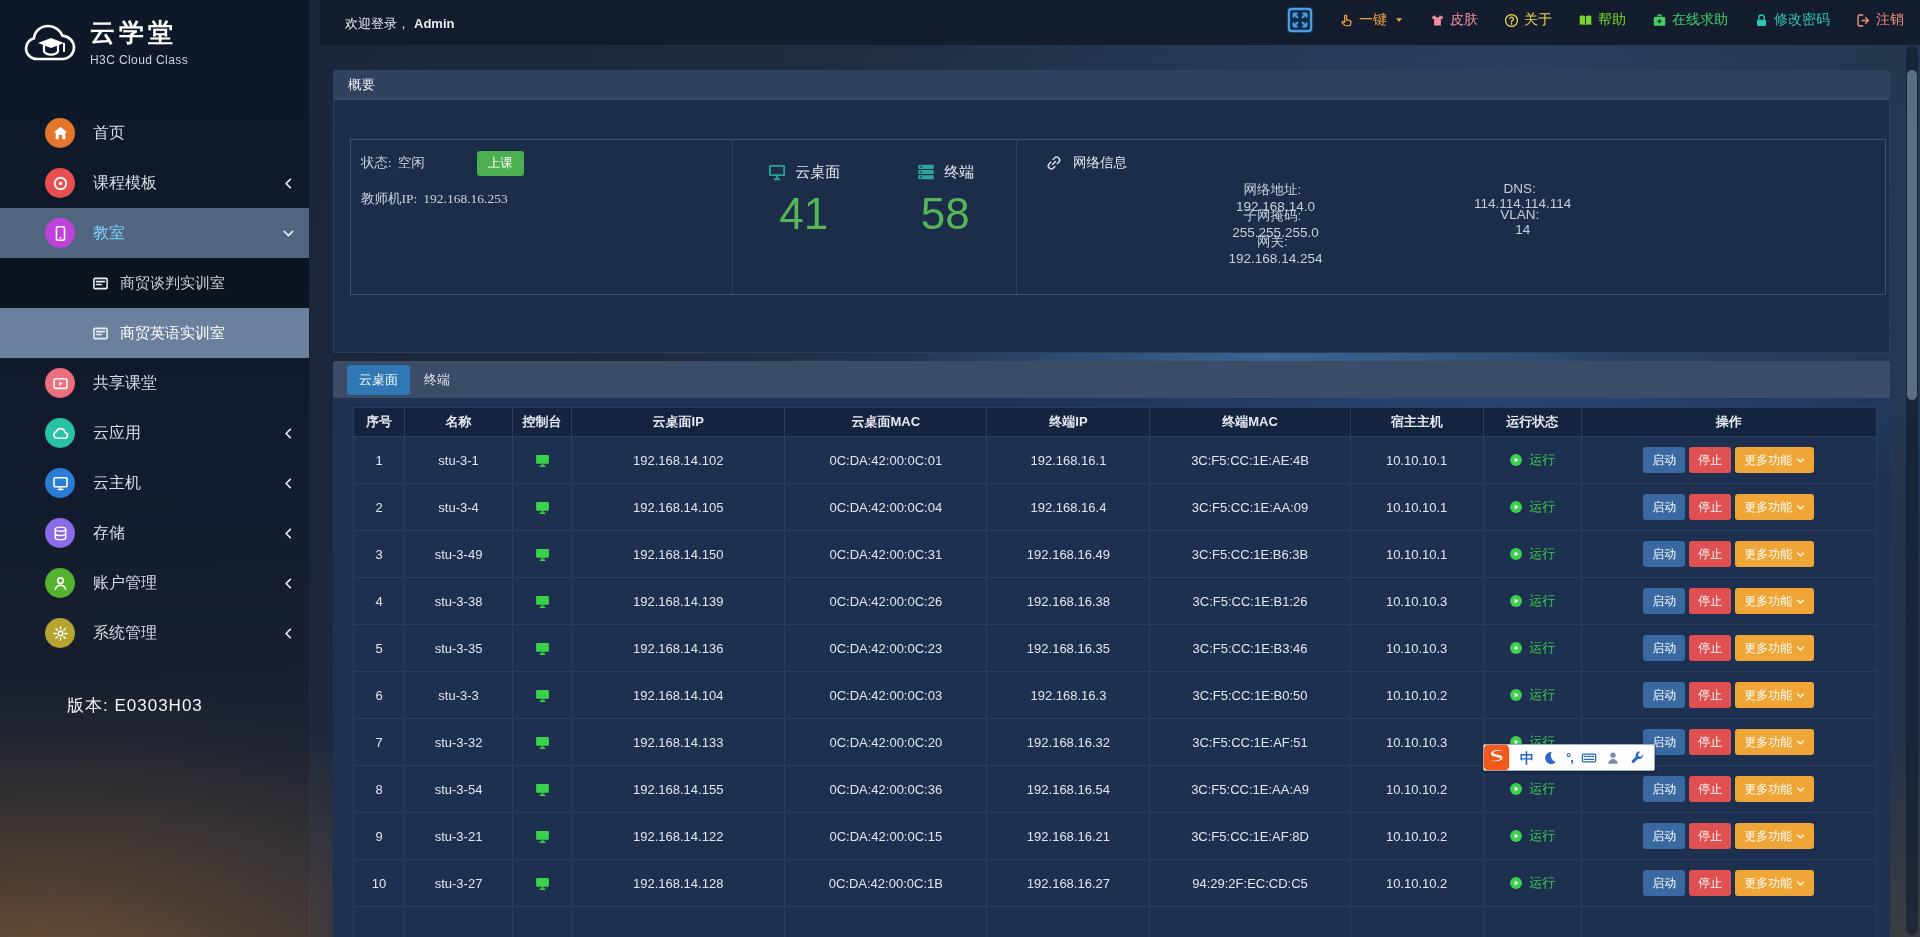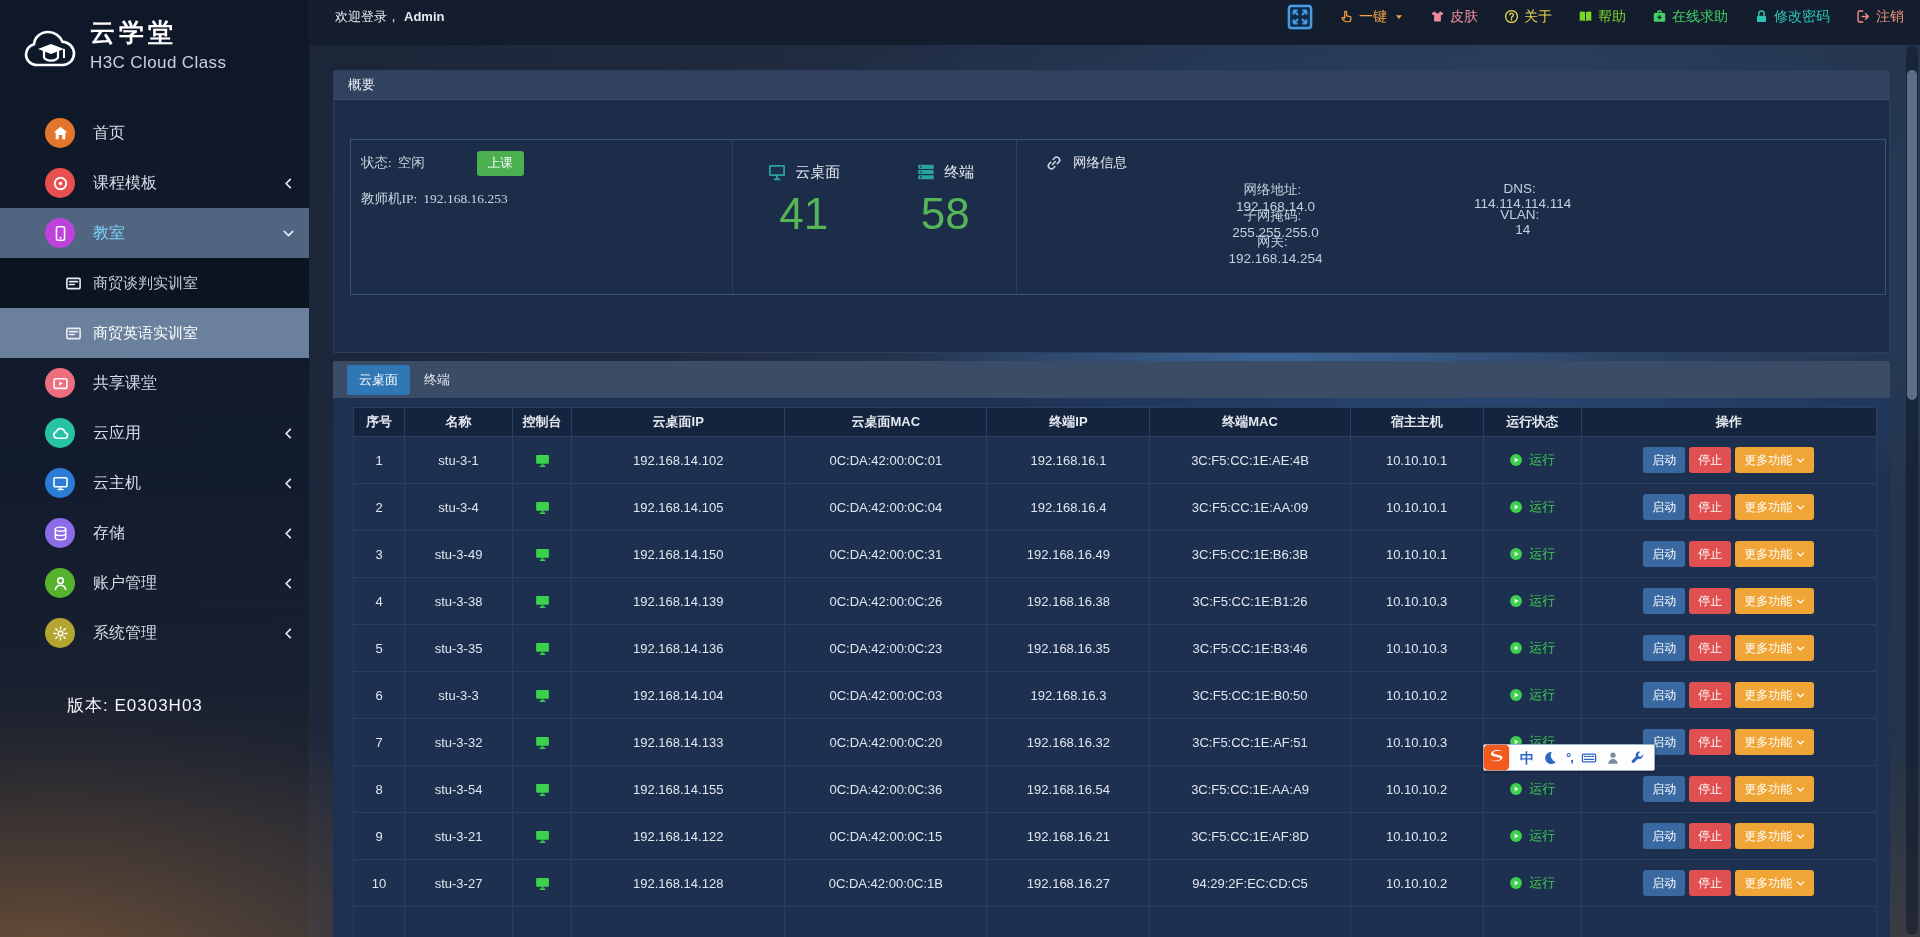--- a/index.html
+++ b/index.html
@@ -15,37 +15,37 @@
       linear-gradient(108deg, #1a2334 0%, #1f2a3f 35%, #273a54 70%, #233248 100%);
   }
   
   .sidebar{ position:absolute; left:0; top:0; bottom:0; width:310px; z-index:3;
     background:linear-gradient(180deg, rgba(14,23,39,.97) 0%, rgba(17,27,45,.93) 50%, rgba(22,29,44,.78) 72%, rgba(44,40,40,.42) 88%, rgba(70,55,40,.28) 100%);
     border-right:1px solid rgba(255,255,255,.04);
   }
   .logo{ display:flex; align-items:flex-end; gap:10px; padding:16px 0 0 22px; }
   .logo-cloud{ width:58px; height:48px; color:#fff; }
   .logo-title{ font-size:25px; color:#fff; letter-spacing:4px; font-weight:600; }
-  .logo-sub{ font-size:17px; color:#c9d2de; margin-top:4px; letter-spacing:.4px; }
+  .logo-sub{ font-size:12px; color:#c9d2de; margin-top:4px; letter-spacing:.4px; }
   .side-menu{ position:absolute; top:108px; left:0; right:0; }
   .side-item{ position:relative; height:50px; display:flex; align-items:center; padding-left:45px; cursor:pointer; }
   .side-item .ic{ width:30px; height:30px; border-radius:50%; display:flex; align-items:center; justify-content:center; color:#fff; flex:none; }
   .side-item .ic svg{ width:17px; height:17px; }
   .side-item .lb{ margin-left:18px; font-size:16px; color:#d6dde6; }
   .side-item.active{ background:#516580; }
   .side-item.active .lb{ color:#7dd3fc; }
   .chev{ position:absolute; right:14px; width:13px; height:13px; color:#e3e8ef; }
   .submenu{ background:rgba(9,16,28,.55); }
-  .sub-item{ height:50px; display:flex; align-items:center; padding-left:65px; font-size:15px; color:#c9d1dc; cursor:pointer; }
+  .sub-item{ height:50px; display:flex; align-items:center; padding-left:92px; font-size:15px; color:#c9d1dc; cursor:pointer; }
   .sub-item .sic{ width:17px; height:17px; color:#e8edf3; margin-right:11px; flex:none; }
   .sub-item.selected{ background:#6a809d; color:#fff; }
   .version{ position:absolute; top:694px; left:67px; font-size:17px; color:#f2f5f9; letter-spacing:1px; }
   
-  .topbar{ position:absolute; left:310px; right:0; top:0; height:45px; background:#131d2d;
-    display:flex; align-items:center; justify-content:space-between; padding:0 16px 12px 25px; z-index:2; }
+  .topbar{ position:absolute; left:320px; right:0; top:0; height:45px; background:#131d2d;
+    display:flex; align-items:flex-end; justify-content:space-between; padding:0 16px 12px 25px; z-index:2; }
   .welcome{ font-size:13px; color:#e6ebf2; }
   .welcome b{ margin-left:4px; }
   .top-menu{ display:flex; align-items:center; gap:26px; }
   .fullscreen-box{ width:26px; height:26px; color:#4a9be0; background:#0d2a49; border-radius:3px; cursor:pointer; }
   .top-item{ display:flex; align-items:center; gap:5px; font-size:14px; cursor:pointer; white-space:nowrap; }
   .ticon{ width:15px; height:15px; display:inline-flex; }
   .ticon svg{ width:100%; height:100%; }
   .caret{ width:10px; height:10px; margin-left:2px; display:inline-flex; }
   
   .content{ position:absolute; left:310px; top:45px; right:0; bottom:0; z-index:1; }

